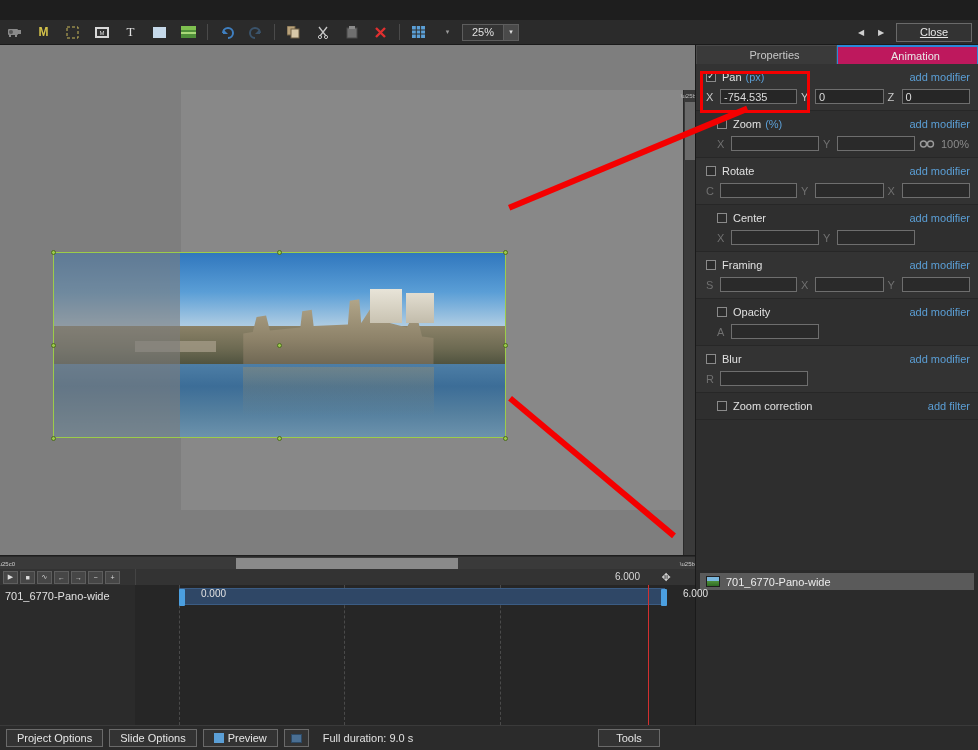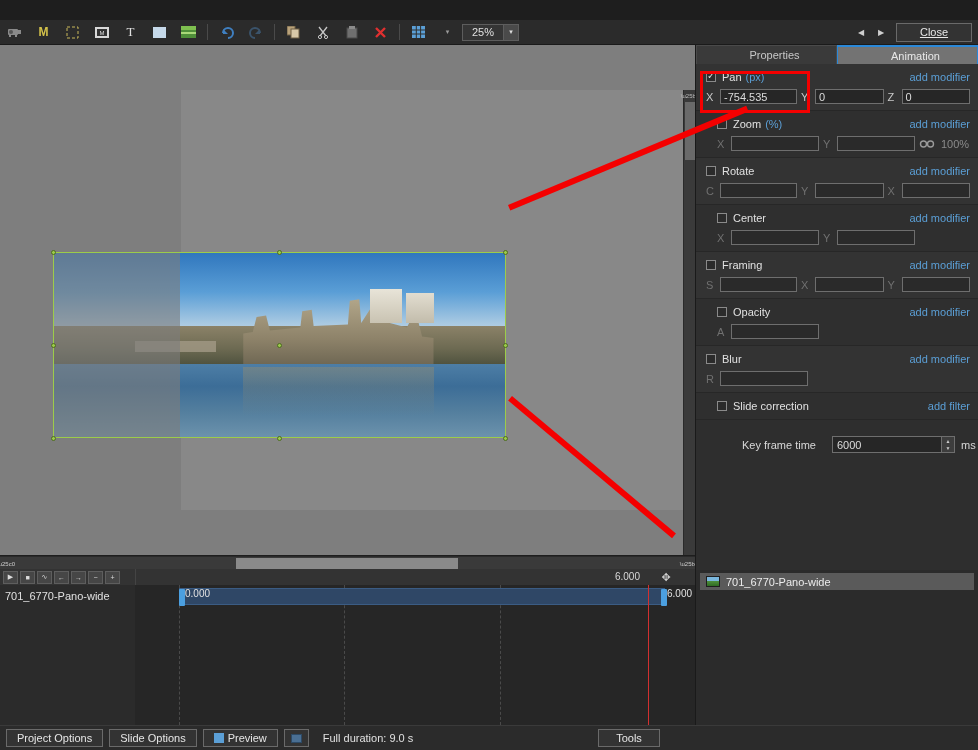--- a/index.html
+++ b/index.html
@@ -169,21 +169,21 @@
     position: absolute; left: 695px; top: 45px; width: 283px; height: 525px;
     background: #2e2e2e; border-left: 1px solid #1a1a1a;
   }
   .tabs { display: flex; height: 19px; background: #262626; }
   .tab {
     flex: 1; display: flex; align-items: center; justify-content: center;
     font-size: 11px; color: #c8c8c8; background: #3a3a3a;
     border: 1px solid #4a4a4a; border-bottom: none; padding-left: 16px;
   }
   .tab.active {
-    background: #737373; color: #e8e8e8; border-top: 2px solid #2a88d8;
+    background: #be185d; color: #e8e8e8; border-top: 2px solid #2a88d8;
     border-left: 1px solid #2a88d8; border-right: 1px solid #2a88d8;
   }
   .rows { padding: 0; }
   .arow {
     position: relative; border-bottom: 1px solid #272727;
     background: #333333; padding: 5px 0 6px 0;
   }
   .arow.alt { background: #2f2f2f; padding-left: 11px; }
   .arow-head {
     display: flex; align-items: center; padding: 0 8px 0 10px; height: 16px;
@@ -311,21 +311,21 @@
   }
   .tl-clip {
     position: absolute; left: 44px; top: 3px; width: 486px; height: 17px;
     background: #2f4766; border: 1px solid #3b5c84;
   }
   .kf {
     position: absolute; top: 0; width: 6px; height: 17px; background: #4b9fe0;
     border-radius: 1px;
   }
   .kf-time {
-    position: absolute; top: 3px; font-size: 10px; color: #e2e2e2;
+    position: absolute; top: 3px; font-size: 10px; color: #e2e2e2; padding-left: 16px;
   }
   .tl-vline {
     position: absolute; top: 0; width: 1px; height: 140px;
     border-left: 1px dashed #4a4a4a;
   }
   .tl-playhead {
     position: absolute; left: 513px; top: 0; width: 1px; height: 140px;
     background: #d23030;
   }
 
@@ -613,36 +613,25 @@
         </div>
         <div class="arow-fields">
           <span class="flabel dim">R</span>
           <div class="fin w88 empty"></div>
         </div>
       </div>
 
       <div class="arow alt" style="padding-bottom:5px;">
         <div class="arow-head">
           <div class="cbox"></div>
-          <span class="arow-label">Slide correction</span>
+          <span class="arow-label">Zoom correction</span>
           <span class="addmod">add filter</span>
         </div>
       </div>
 
-      <div class="kft-row">
-        <span class="kft-label">Key frame time</span>
-        <div class="spin">
-          <div class="spin-val">6000</div>
-          <div class="spin-btns">
-            <div class="spin-b">▲</div>
-            <div class="spin-b">▼</div>
-          </div>
-        </div>
-        <span class="ms">ms</span>
-      </div>
     </div>
   </div>
 
   <div class="red-box"></div>
   <div class="red-line" style="left:508px;top:205px;width:258px;height:6px;transform:rotate(-22.6deg);"></div>
   <div class="red-line" style="left:512px;top:396px;width:214px;height:6px;transform:rotate(40deg);"></div>
 
   <div class="objlist">
     <div class="obj-item">
       <div class="obj-thumb"></div>

